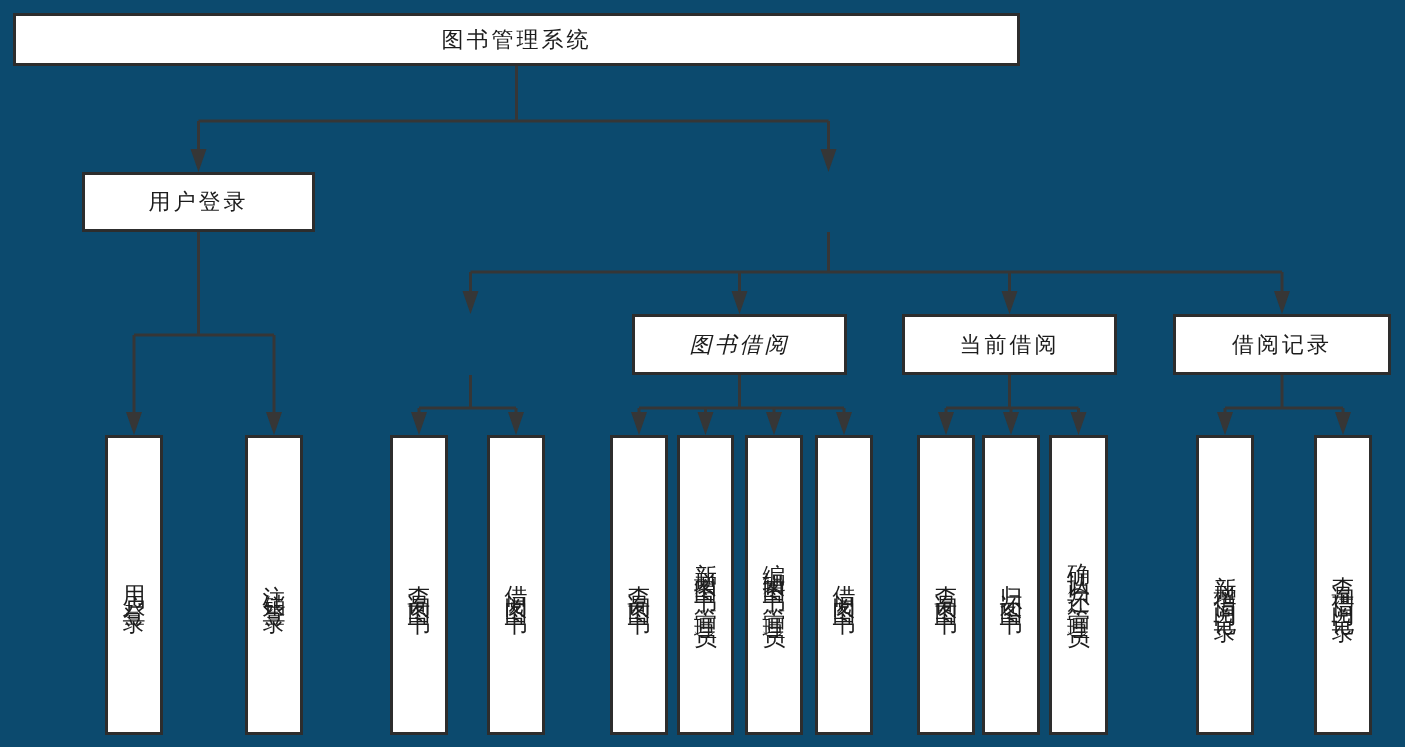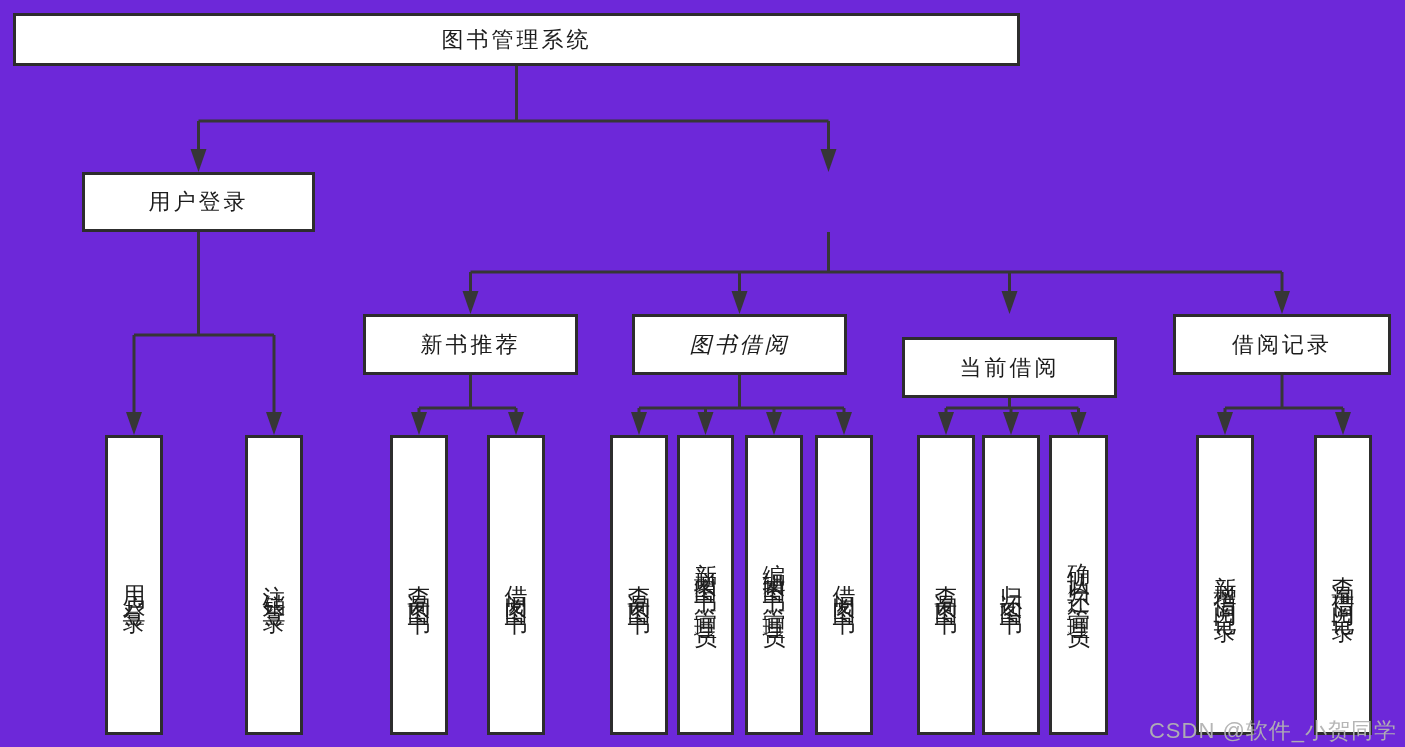--- a/index.html
+++ b/index.html
@@ -1,21 +1,21 @@
 <!DOCTYPE html>
 <html><head>
 <meta charset="utf-8">
 <style>
   * { margin:0; padding:0; box-sizing:border-box; }
   html,body { background:#ffffff; }
   body { font-family:"Liberation Sans","DejaVu Sans",sans-serif; }
   .stage {
     position:relative;
     width:1405px; height:747px;
-    background:#6d28d9;
+    background:#0c4a6e;
     overflow:hidden;
   }
   svg.connectors { position:absolute; left:0; top:0; z-index:1; }
   .node {
     position:absolute;
     z-index:2;
     border:3px solid #2d2d2d;
     background:#ffffff;
     display:flex;
     align-items:center;
@@ -34,21 +34,21 @@
     letter-spacing:9px;
     line-height:1;
     white-space:nowrap;
   }
   
   .pos-root          { left:13px;   top:13px;  width:1007px; height:53px; }
   .pos-userlogin     { left:82px;   top:172px; width:233px;  height:60px; }
   .pos-bookmgmt      { left:711px;  top:172px; width:235px;  height:60px; }
   .pos-newbook       { left:363px;  top:314px; width:215px;  height:61px; }
   .pos-bookborrow    { left:632px;  top:314px; width:215px;  height:61px;font-style:italic; }
-  .pos-currentborrow { left:902px;  top:314px; width:215px;  height:61px;margin-top:23px; }
+  .pos-currentborrow { left:902px;  top:314px; width:215px;  height:61px; }
   .pos-borrowrecords { left:1173px; top:314px; width:218px;  height:61px; }
   .pos-l-ul1 { left:105px; }
   .pos-l-ul2 { left:245px; }
   .pos-l-nb1 { left:390px; }
   .pos-l-nb2 { left:487px; }
   .pos-l-bb1 { left:610px; }
   .pos-l-bb2 { left:677px; width:57px; }
   .pos-l-bb3 { left:745px; }
   .pos-l-bb4 { left:815px; }
   .pos-l-cb1 { left:917px; }
@@ -138,23 +138,20 @@
   </svg>
 
   <div class="node hnode pos-root">
     <span class="lbl">图书管理系统</span>
   </div>
 
   <div class="node hnode pos-userlogin">
     <span class="lbl">用户登录</span>
   </div>
 
-  <div class="node hnode pos-newbook">
-    <span class="lbl">新书推荐</span>
-  </div>
   <div class="node hnode pos-bookborrow">
     <span class="lbl">图书借阅</span>
   </div>
   <div class="node hnode pos-currentborrow">
     <span class="lbl">当前借阅</span>
   </div>
   <div class="node hnode pos-borrowrecords">
     <span class="lbl">借阅记录</span>
   </div>
 
@@ -195,15 +192,14 @@
     <span class="vlbl">确认归还（管理员）</span>
   </div>
 
   <div class="node vnode pos-l-br1">
     <span class="vlbl">新增借阅记录</span>
   </div>
   <div class="node vnode pos-l-br2">
     <span class="vlbl">查询借阅记录</span>
   </div>
 
-  <div class="watermark">CSDN @软件_小贺同学</div>
 
 </div>
 
 </body></html>

